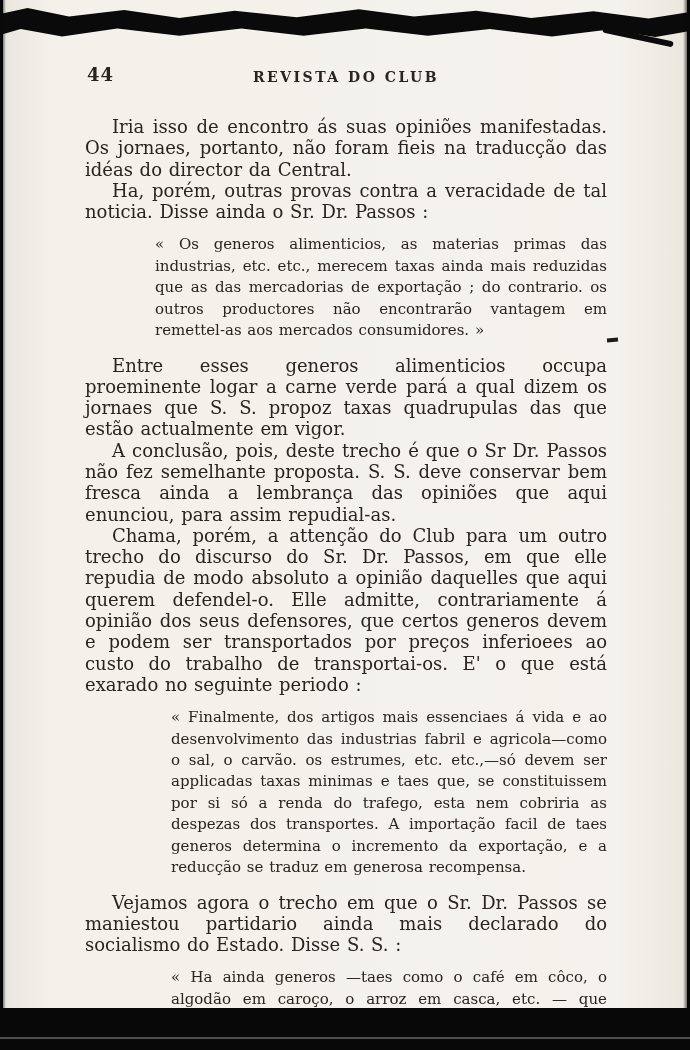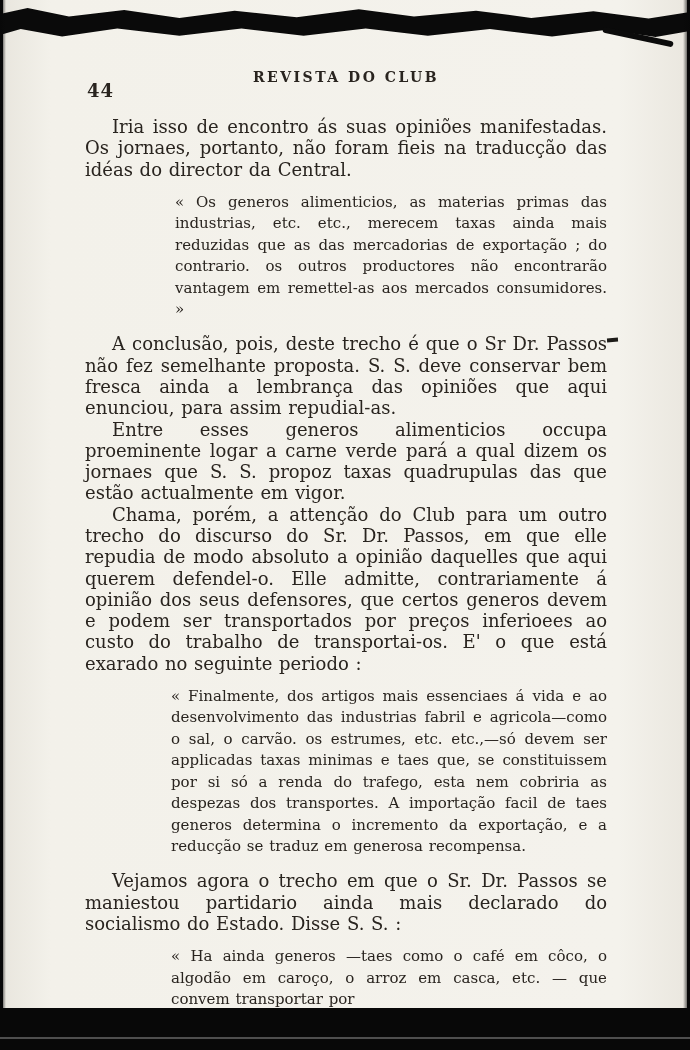--- a/index.html
+++ b/index.html
@@ -72,21 +72,21 @@
     color: #29241f;
   }
 
   .page-head {
     position: relative;
     height: 26px;
     margin-bottom: 26px;
   }
   .page-number {
     position: absolute;
-    left: 2px; top: 16px;
+    left: 2px; top: 0;
     font-size: 18px;
     font-weight: 600;
     letter-spacing: 1px;
   }
   .running-header {
     display: block;
     text-align: center;
     font-size: 14px;
     font-weight: 700;
     letter-spacing: 2.5px;
@@ -102,21 +102,21 @@
   }
 
   .quote {
     font-size: 15px;
     line-height: 21.4px;
     text-align: justify;
     word-spacing: 1px;
     margin-top: 12px;
     margin-bottom: 13px;
   }
-  .quote.indent-a { margin-left: 90px; }
+  .quote.indent-a { margin-left: 70px; }
   .quote.indent-b { margin-left: 86px; }
 </style>
 </head>
 <body>
 
 <div class="screen">
 
   <div class="paper"></div>
 
   <div class="band-top"></div>
@@ -126,25 +126,26 @@
   <div class="artifact-mark"></div>
 
   <div class="content">
 
     <div class="page-head">
       <span class="page-number">44</span>
       <span class="running-header">REVISTA DO CLUB</span>
     </div>
 
     <p class="para">Iria isso de encontro ás suas opiniões manifestadas. Os jornaes, portanto, não foram fieis na traducção das idéas do director da Central.</p>
+    <p class="para">Ha, porém, outras provas contra a veracidade de tal noticia. Disse ainda o Sr. Dr. Passos :</p>
 
     <p class="quote indent-a">« Os generos alimenticios, as materias primas das industrias, etc. etc., merecem taxas ainda mais reduzidas que as das mercadorias de exportação ; do contrario. os outros productores não encontrarão vantagem em remettel-as aos mercados consumidores. »</p>
 
+    <p class="para">Entre esses generos alimenticios occupa proeminente logar a carne verde pará a qual dizem os jornaes que S. S. propoz taxas quadrupulas das que estão actualmente em vigor.</p>
     <p class="para">A conclusão, pois, deste trecho é que o Sr Dr. Passos não fez semelhante proposta. S. S. deve conservar bem fresca ainda a lembrança das opiniões que aqui enunciou, para assim repudial-as.</p>
-    <p class="para">Entre esses generos alimenticios occupa proeminente logar a carne verde pará a qual dizem os jornaes que S. S. propoz taxas quadrupulas das que estão actualmente em vigor.</p>
     <p class="para">Chama, porém, a attenção do Club para um outro trecho do discurso do Sr. Dr. Passos, em que elle repudia de modo absoluto a opinião daquelles que aqui querem defendel-o. Elle admitte, contrariamente á opinião dos seus defensores, que certos generos devem e podem ser transportados por preços inferioees ao custo do trabalho de transportai-os. E' o que está exarado no seguinte periodo :</p>
 
     <p class="quote indent-b">« Finalmente, dos artigos mais essenciaes á vida e ao desenvolvimento das industrias fabril e agricola—como o sal, o carvão. os estrumes, etc. etc.,—só devem ser applicadas taxas minimas e taes que, se constituissem por si só a renda do trafego, esta nem cobriria as despezas dos transportes. A importação facil de taes generos determina o incremento da exportação, e a reducção se traduz em generosa recompensa.</p>
 
     <p class="para">Vejamos agora o trecho em que o Sr. Dr. Passos se maniestou partidario ainda mais declarado do socialismo do Estado. Disse S. S. :</p>
 
     <p class="quote indent-b">« Ha ainda generos —taes como o café em côco, o algodão em caroço, o arroz em casca, etc. — que convem transportar por</p>
 
   </div>
 

